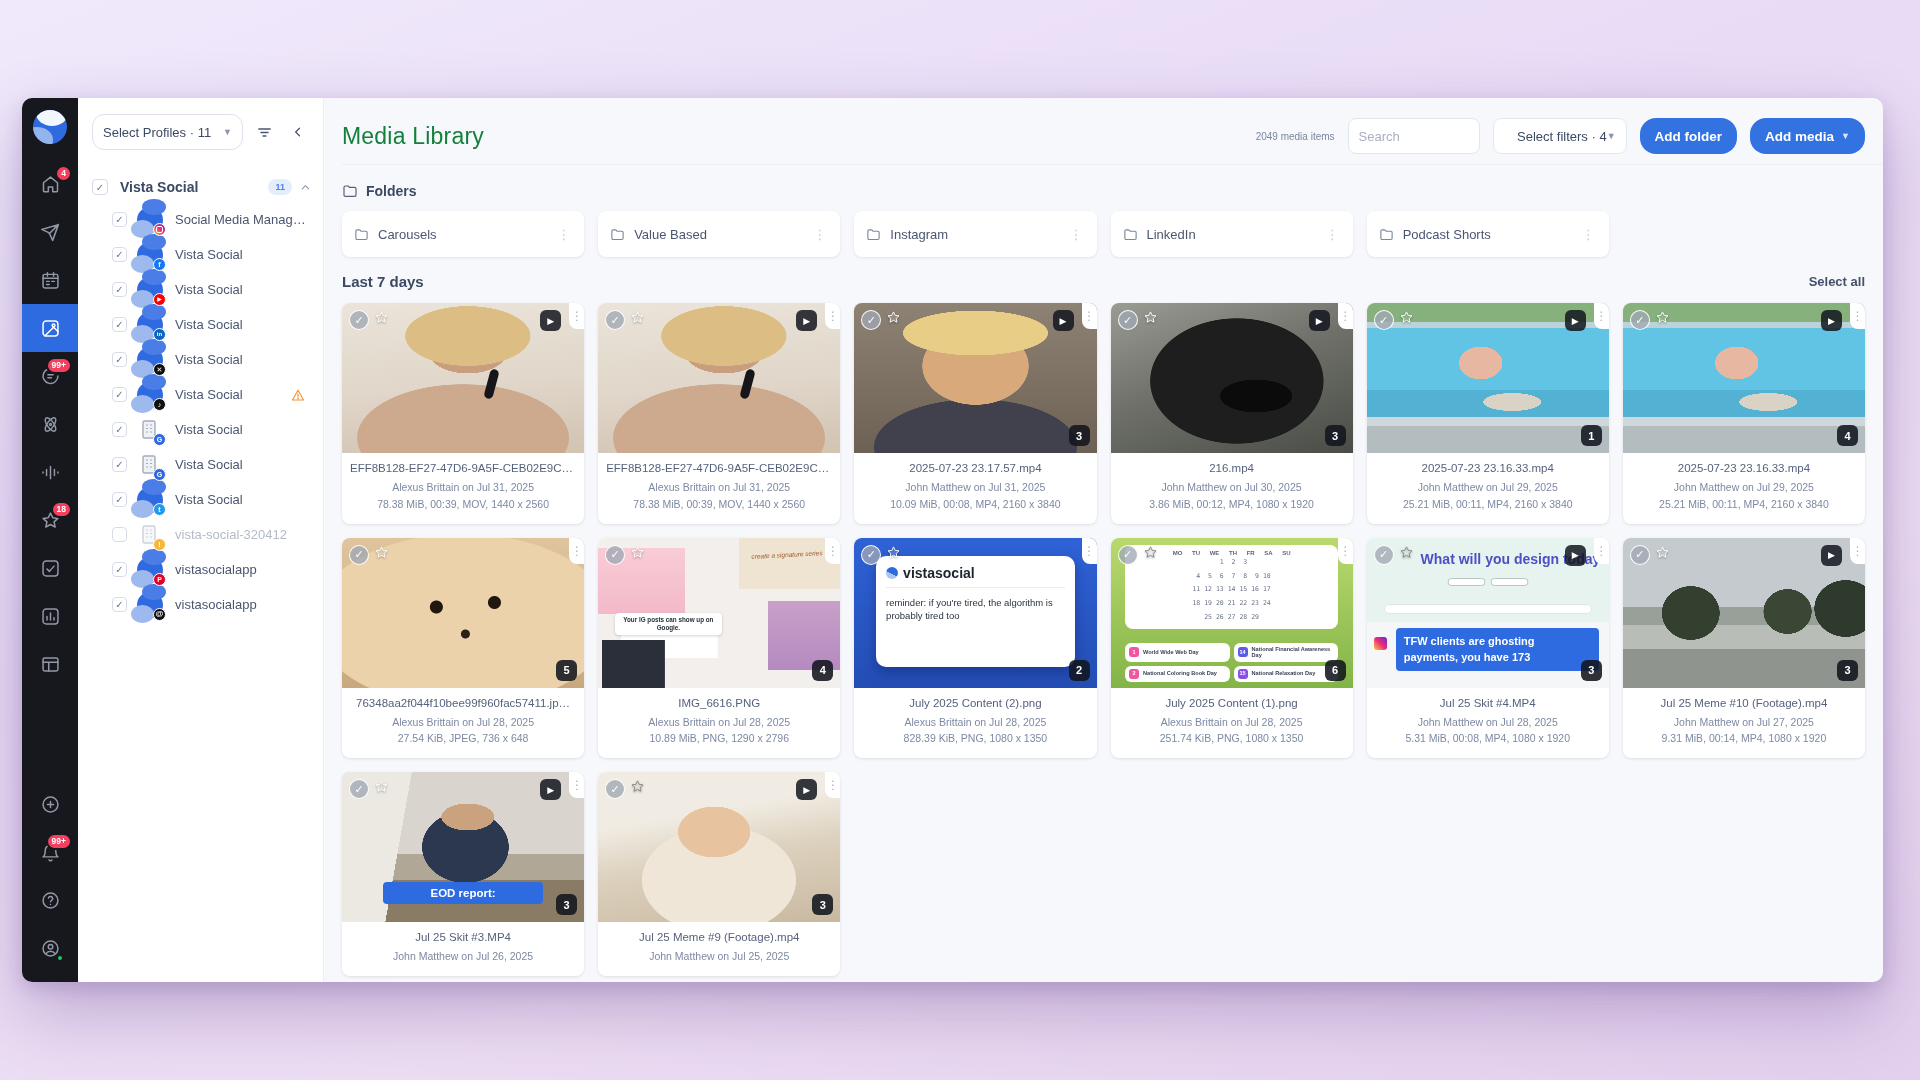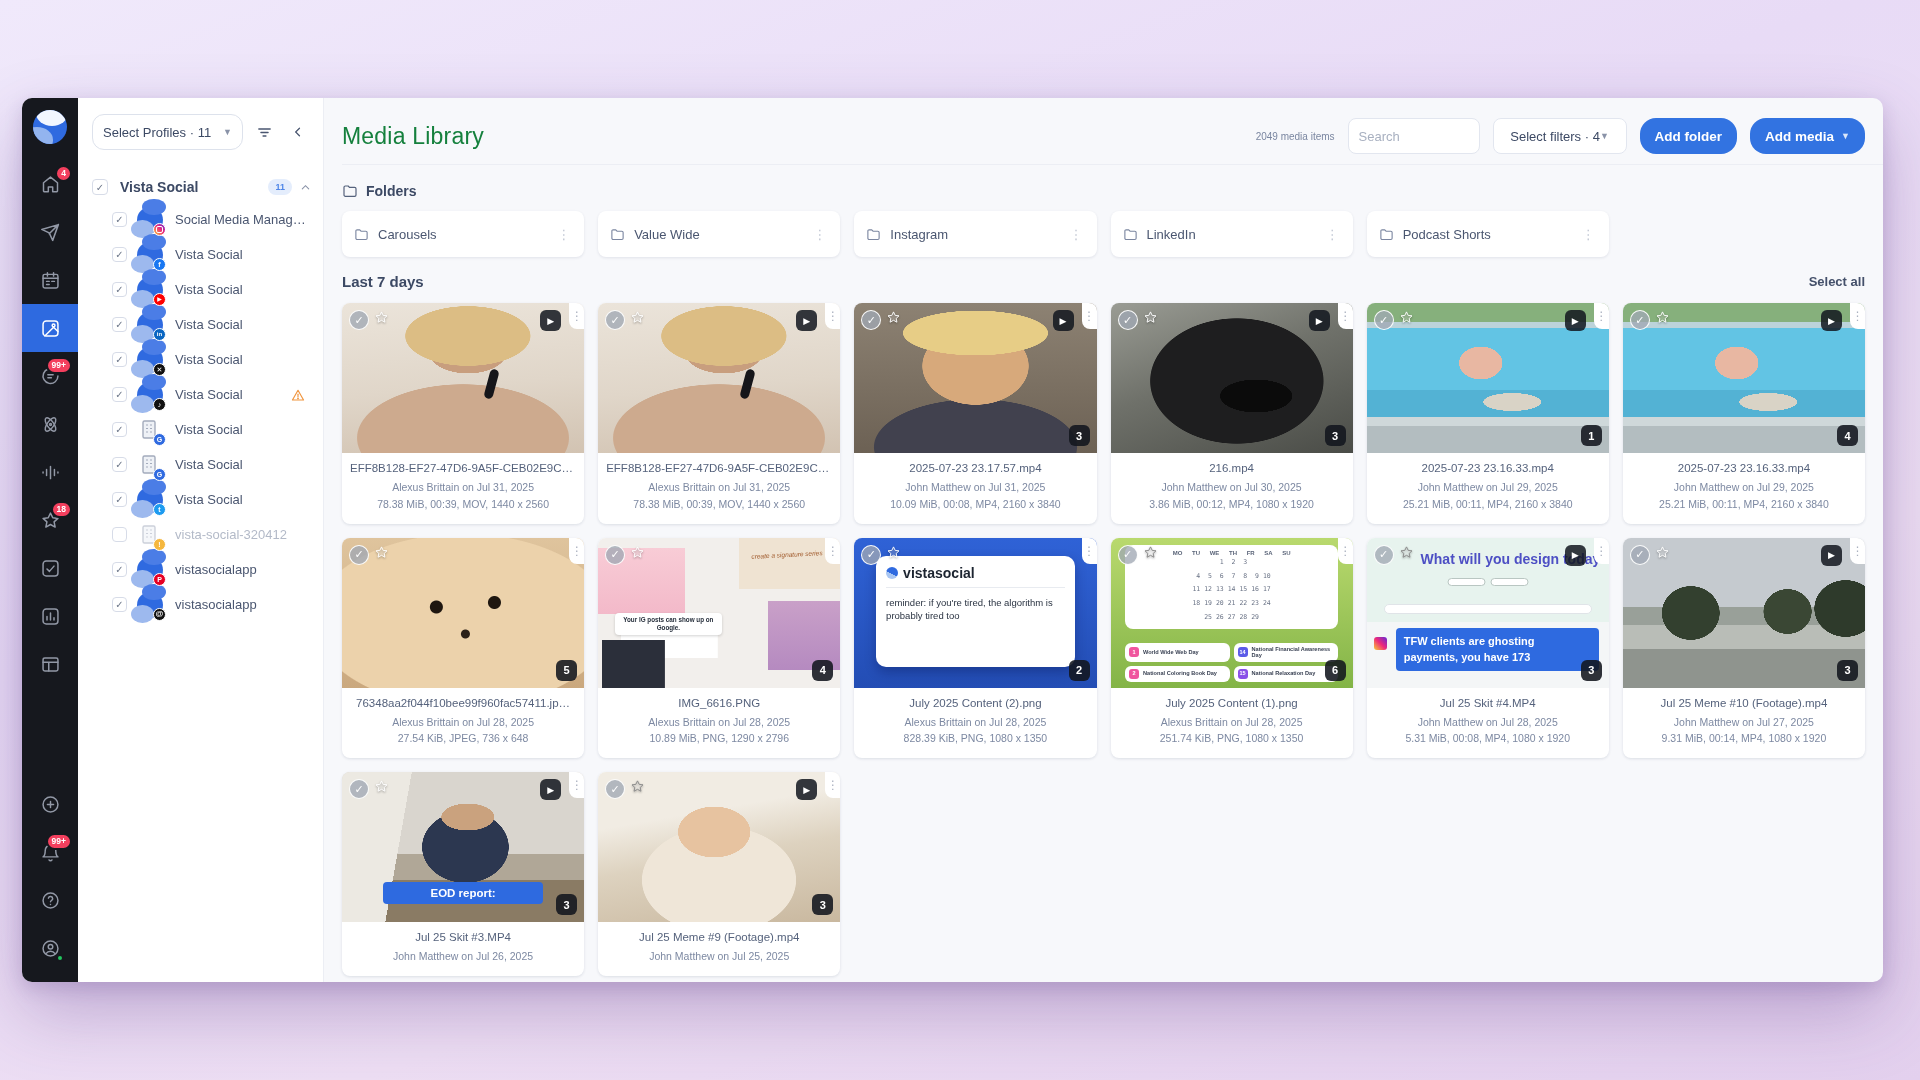--- a/index.html
+++ b/index.html
@@ -59,21 +59,21 @@
   .warn-tri{margin-left:auto;margin-right:6px;display:flex}
   
   .main{flex:1;padding:10px 18px 0;overflow:hidden;display:flex;flex-direction:column}
   .mhead{height:56px;display:flex;align-items:center}
   .mtitle{font-size:23px;font-weight:normal;color:#15803d;letter-spacing:.2px}
   .mh-right{margin-left:auto;display:flex;align-items:center;gap:13px}
   .count-txt{font-size:10px;color:#7a86a0}
   .search{width:132px;height:36px;border:1px solid #e2e6ef;border-radius:8px;padding:0 10px;font-size:13px;
           color:#3c4964;font-family:inherit;background:#fff;outline:none}
   .search::placeholder{color:#a8b0c0}
-  .filters{width:134px;height:36px;display:flex;align-items:center;justify-content:center;background:#fff;
+  .filters{width:134px;height:36px;display:flex;align-items:center;justify-content:flex-end;background:#fff;
            border:1px solid #e2e6ef;border-radius:8px;padding:0 10px;font-size:13px;color:#3c4964;cursor:pointer;font-family:inherit}
   .btn{height:36px;background:#3273e1;color:#fff;border:none;border-radius:16px;font-size:13.5px;font-weight:bold;
        padding:0 15px;cursor:pointer;display:flex;align-items:center;gap:7px;font-family:inherit}
   .btn .caret{color:#dce7fa}
   .divider{height:1px;background:#eceef4;margin:0 -18px 0 0}
   .sec-label{display:flex;align-items:center;gap:8px;margin:16px 0 12px;font-size:14px;font-weight:bold;color:#3c4964}
   .grid6{display:grid;grid-template-columns:repeat(6,1fr);gap:14px}
   .folder-card{height:46px;background:#fff;border-radius:8px;box-shadow:0 1px 3px rgba(25,39,78,.10);
                display:flex;align-items:center;gap:9px;padding:0 10px 0 12px;cursor:pointer}
   .folder-card .fname{font-size:13px;color:#4a5670;flex:1;white-space:nowrap;overflow:hidden;text-overflow:ellipsis}
@@ -431,21 +431,21 @@
         <svg width="15" height="15" viewBox="0 0 24 24" fill="none" stroke="#7b86a0" stroke-width="1.8" stroke-linejoin="round">
             <path d="M3 6.5A2 2 0 0 1 5 4.5h4.2l2 2.2H19a2 2 0 0 1 2 2V18a2 2 0 0 1-2 2H5a2 2 0 0 1-2-2z"></path>
           </svg>
         <span class="fname">Carousels</span>
         <button class="kdots">⋮</button>
       </div>
       <div class="folder-card">
         <svg width="15" height="15" viewBox="0 0 24 24" fill="none" stroke="#7b86a0" stroke-width="1.8" stroke-linejoin="round">
             <path d="M3 6.5A2 2 0 0 1 5 4.5h4.2l2 2.2H19a2 2 0 0 1 2 2V18a2 2 0 0 1-2 2H5a2 2 0 0 1-2-2z"></path>
           </svg>
-        <span class="fname">Value Wide</span>
+        <span class="fname">Value Based</span>
         <button class="kdots">⋮</button>
       </div>
       <div class="folder-card">
         <svg width="15" height="15" viewBox="0 0 24 24" fill="none" stroke="#7b86a0" stroke-width="1.8" stroke-linejoin="round">
             <path d="M3 6.5A2 2 0 0 1 5 4.5h4.2l2 2.2H19a2 2 0 0 1 2 2V18a2 2 0 0 1-2 2H5a2 2 0 0 1-2-2z"></path>
           </svg>
         <span class="fname">Instagram</span>
         <button class="kdots">⋮</button>
       </div>
       <div class="folder-card">

